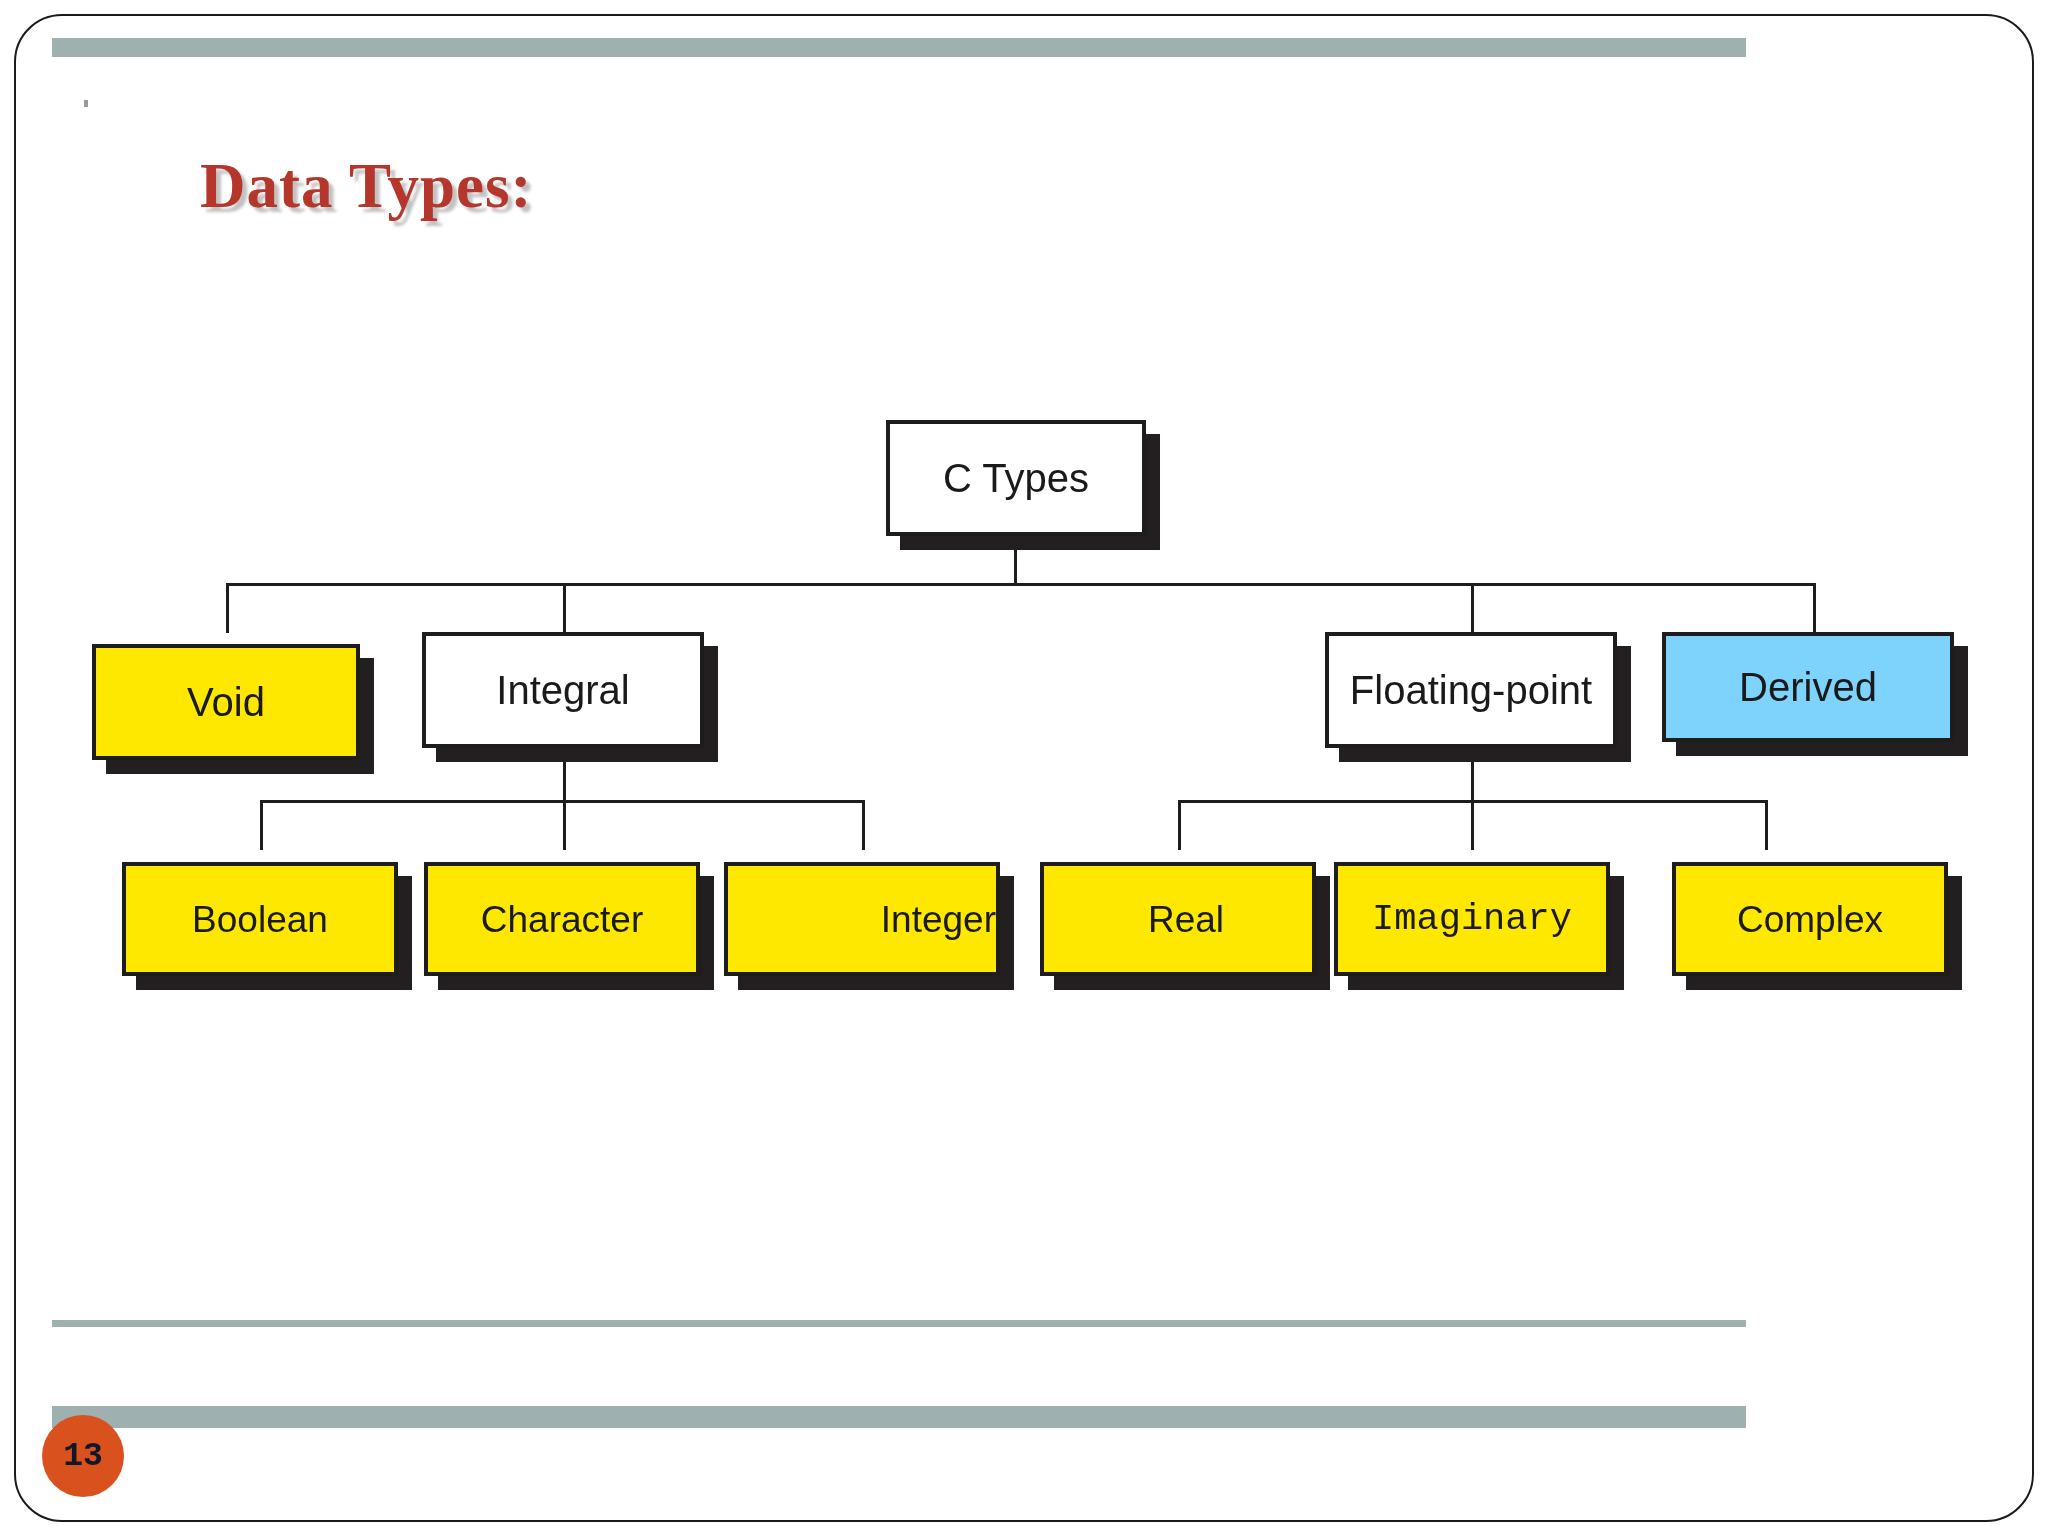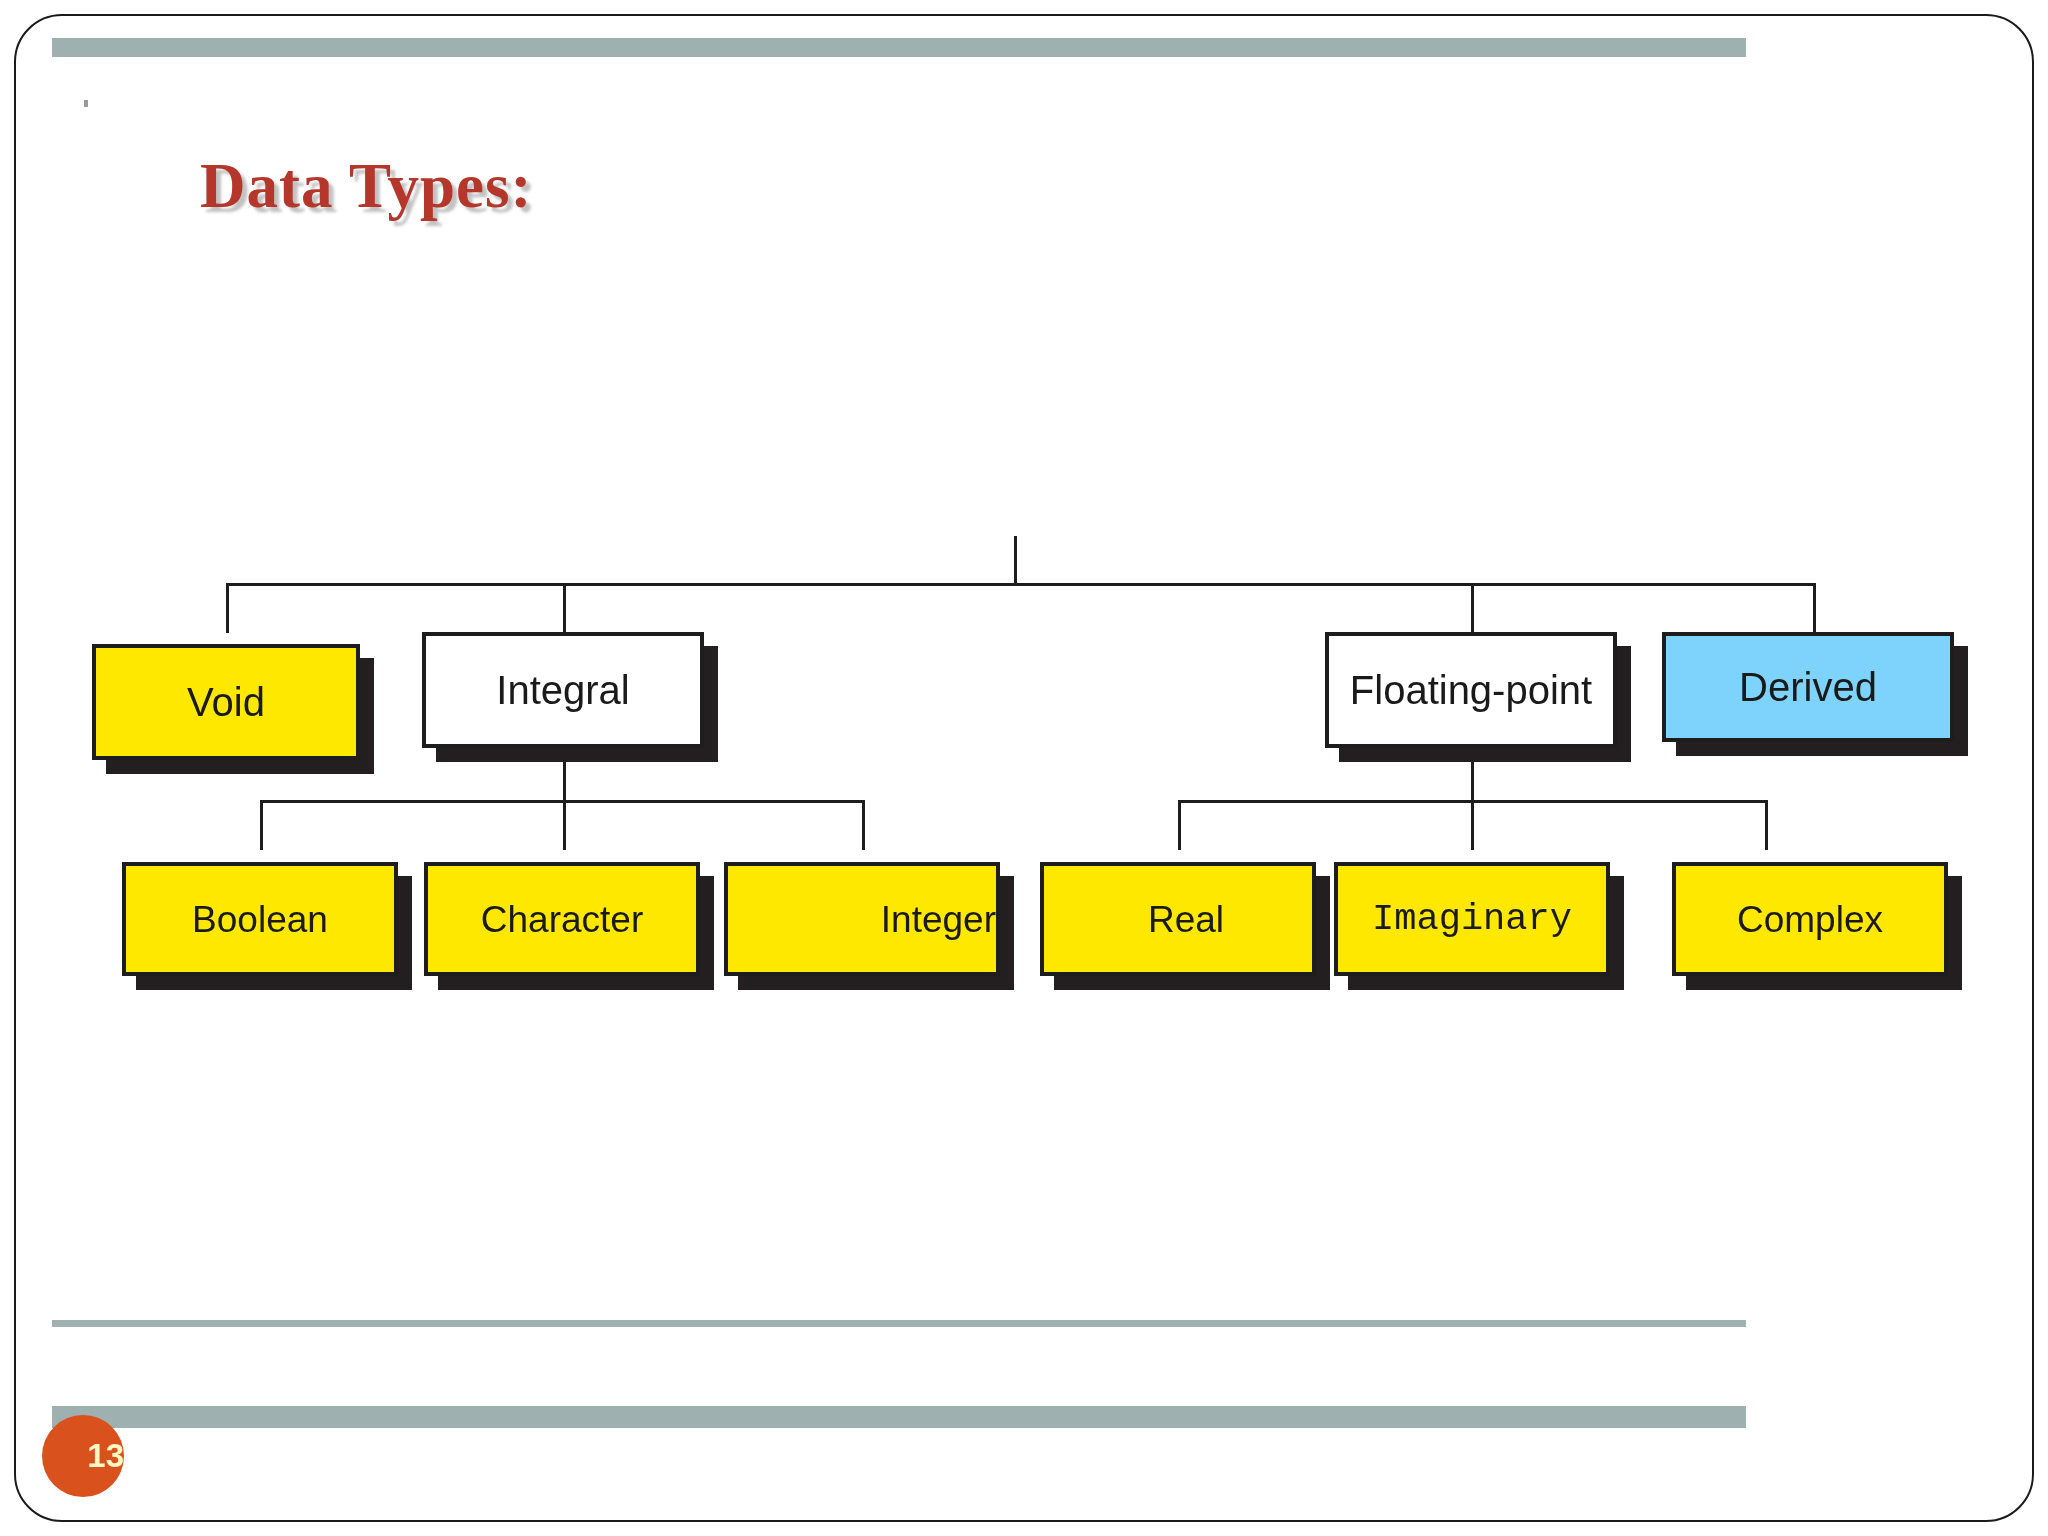--- a/index.html
+++ b/index.html
@@ -51,27 +51,27 @@
     white-space: nowrap;
   }
 
   
   #page-badge {
     position: absolute;
     left: 42px; top: 1415px;
     width: 82px; height: 82px;
     border-radius: 50%;
     background: #d9511d;
-    color: #fef9c3;
+    color: #0f172a;
     font-size: 33px;
     font-weight: bold;
     display: flex;
     align-items: center;
-    justify-content: flex-end;
-    font-family: Liberation Sans, sans-serif;
+    justify-content: center;
+    font-family: Liberation Mono, monospace;
   }
 
   
   #diagram {
     position: absolute;
     left: 0; top: 0;
     width: 2048px; height: 1536px;
   }
 
   .node {
@@ -109,20 +109,23 @@
 
 <div id="slide"></div>
 
 <div class="bar" id="top-bar"></div>
 <div id="dot-artifact"></div>
 
 <div id="title">Data Types:</div>
 
 <div id="diagram">
 
+  <div class="node white" style="left:886px; top:420px; width:260px; height:116px;">
+    <span>C Types</span>
+  </div>
 
   <div class="vline" style="left:1014px; top:536px; width:3px; height:48px;"></div>
 
   <div class="hline" style="left:226px; top:583px; width:1590px; height:3px;"></div>
 
   <div class="vline" style="left:226px; top:583px; height:50px;"></div>
   <div class="vline" style="left:563px; top:583px; height:50px;"></div>
   <div class="vline" style="left:1471px; top:583px; height:50px;"></div>
   <div class="vline" style="left:1813px; top:583px; height:50px;"></div>
 

